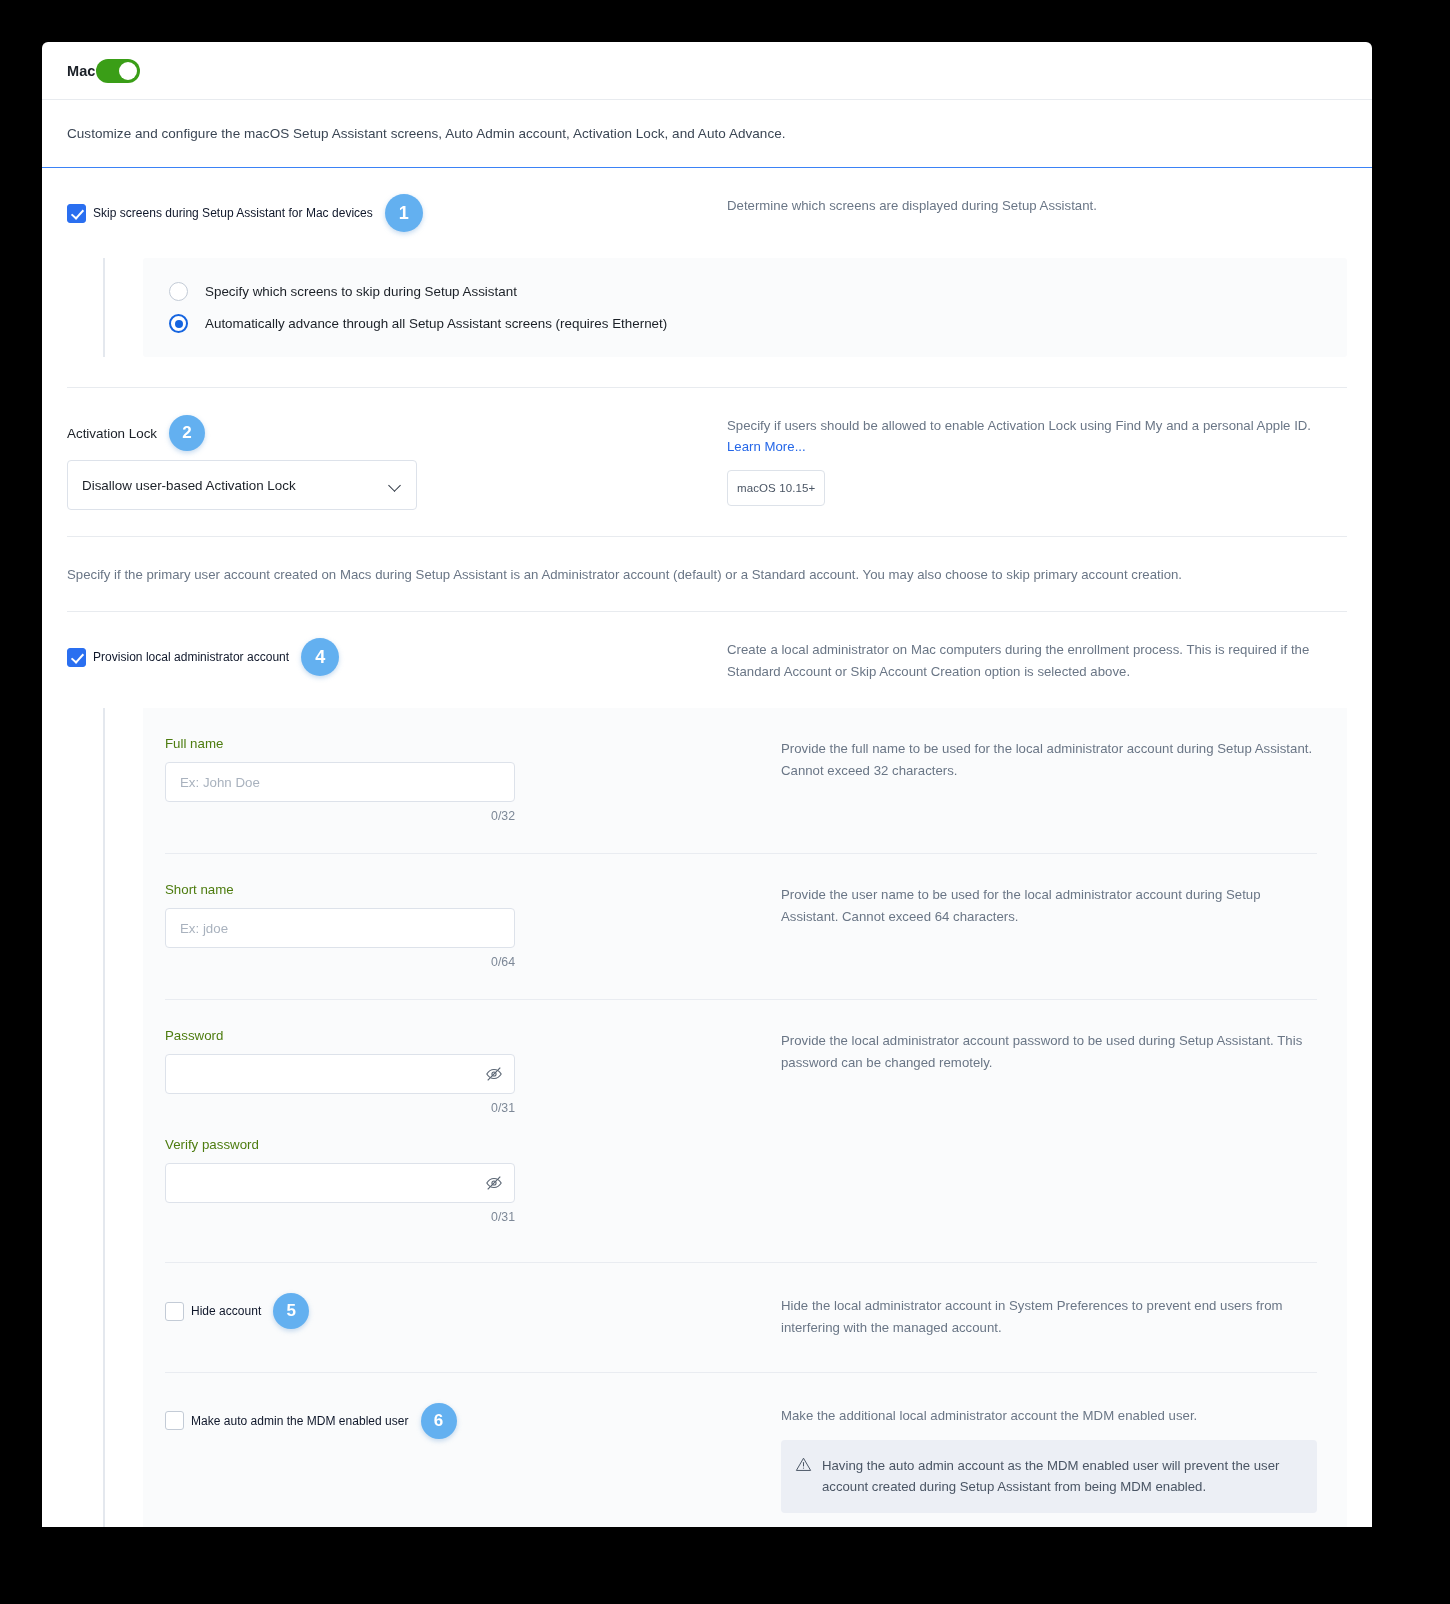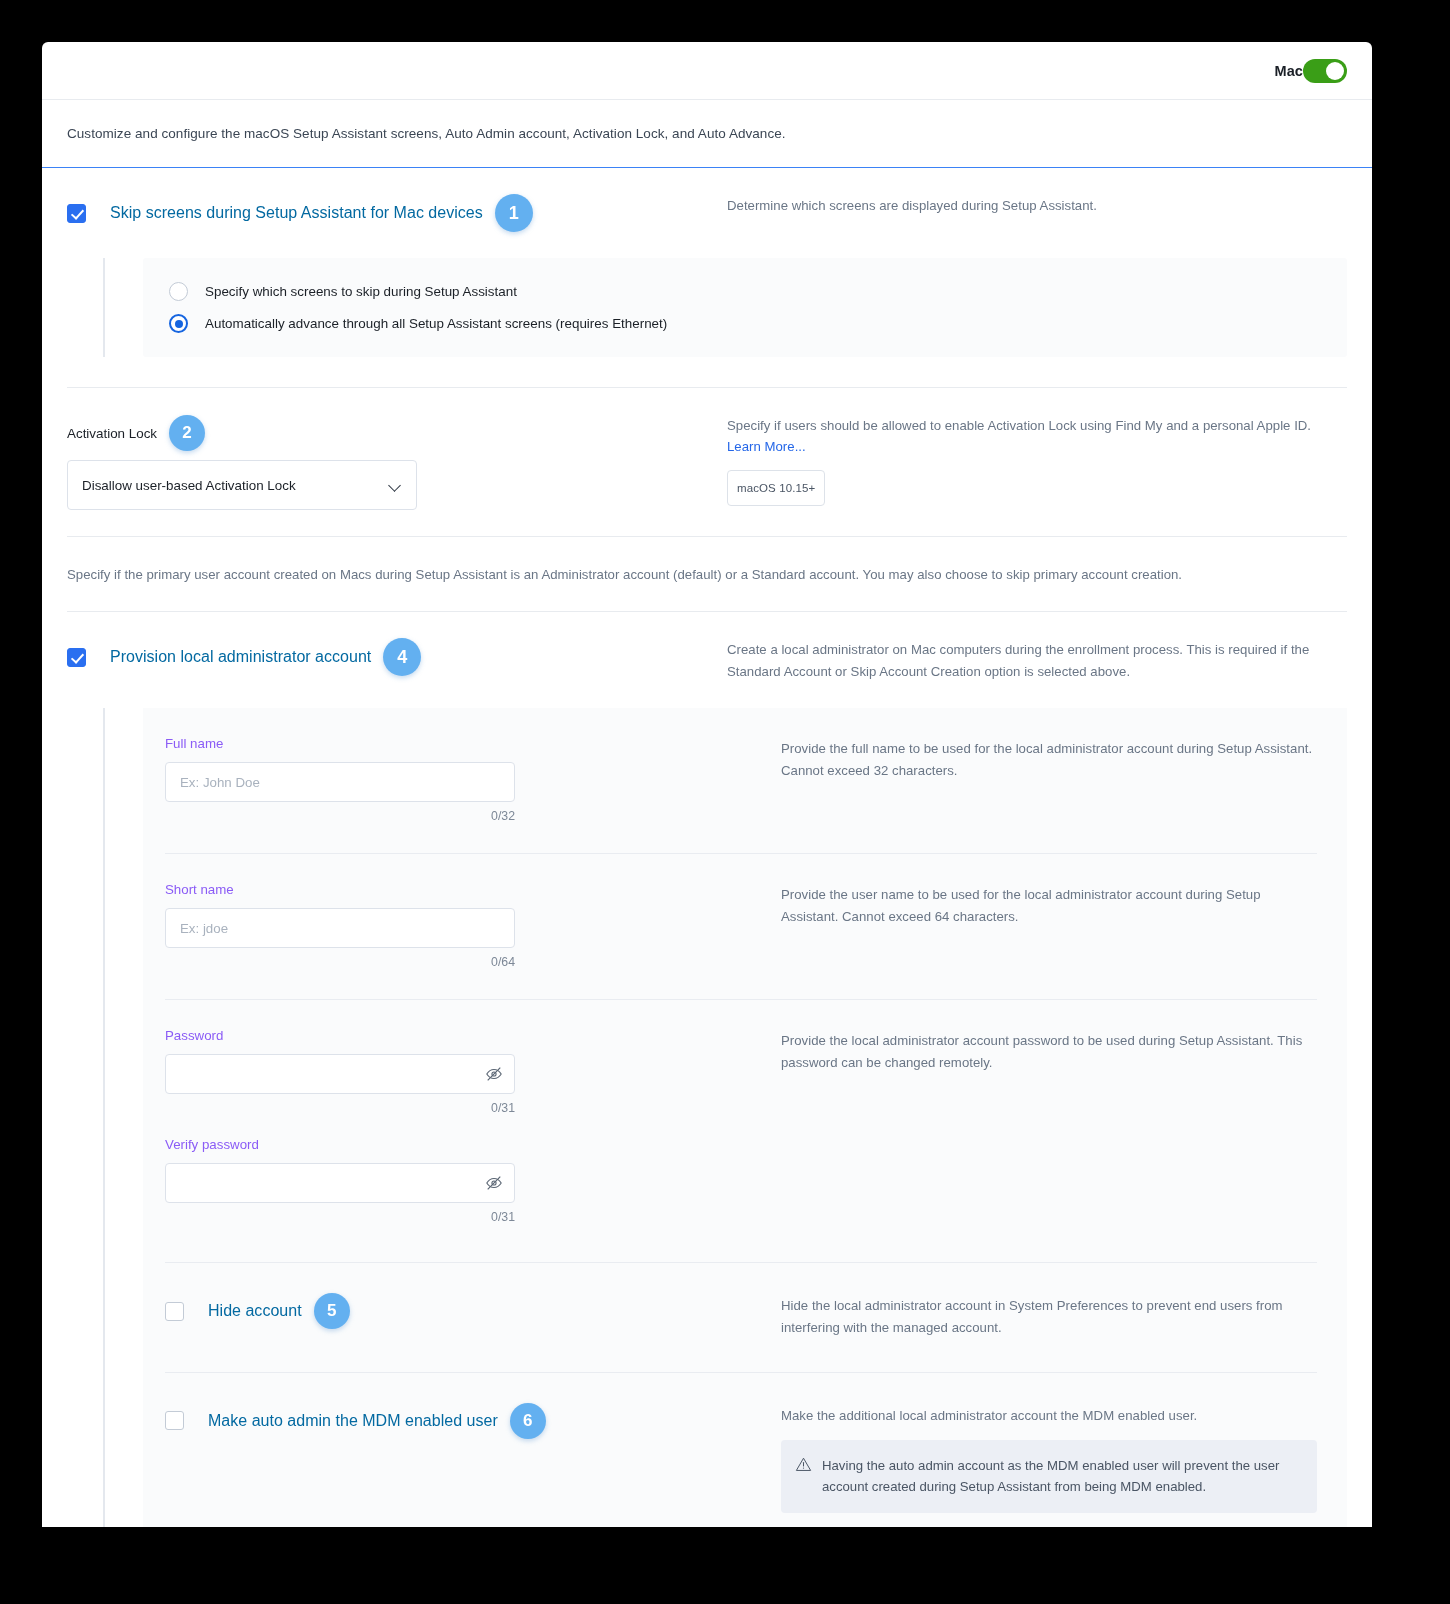--- a/index.html
+++ b/index.html
@@ -21,21 +21,21 @@
     background: #ffffff;
     border-radius: 6px 6px 0 0;
     overflow: hidden;
   }
 
   
   .card-header {
     height: 58px;
     display: flex;
     align-items: center;
-    justify-content: flex-end;
+    justify-content: flex-start;
     padding: 0 25px 0 25px;
     border-bottom: 1px solid #e8ebef;
   }
   .card-title {
     font-size: 14.5px;
     font-weight: bold;
     color: #1b2027;
     letter-spacing: 0.1px;
   }
 
@@ -109,23 +109,23 @@
   .checkbox.checked::after {
     content: "";
     position: absolute;
     left: 5.5px; top: 2px;
     width: 5px; height: 10px;
     border: solid #ffffff;
     border-width: 0 2px 2px 0;
     transform: rotate(42deg);
   }
   .cb-label {
-    margin-left: 24px;
-    font-size: 16px;
-    color: #0369a1;
+    margin-left: 7px;
+    font-size: 12px;
+    color: #0f172a;
     letter-spacing: 0.02px;
   }
 
   
   .step {
     width: 38px; height: 38px;
     border-radius: 50%;
     background: #63b0f0;
     color: #ffffff;
     font-size: 18px;
@@ -222,21 +222,21 @@
     display: flex;
     padding: 28px 30px 0 22px;
   }
   .form-row.pb { padding-bottom: 30px; }
   .form-left { width: 616px; flex: none; }
   .form-right { flex: 1; padding-top: 2px; }
   .divider { height: 1px; background: #e9ecf1; margin: 0 30px 0 22px; }
 
   .inp-label {
     font-size: 13.3px;
-    color: #8b5cf6;
+    color: #4d7c0f;
     margin-bottom: 11px;
     display: block;
   }
   .inp-wrap { position: relative; width: 350px; }
   .inp {
     width: 350px;
     height: 40px;
     border: 1px solid #dde2ea;
     border-radius: 4px;
     background: #ffffff;

